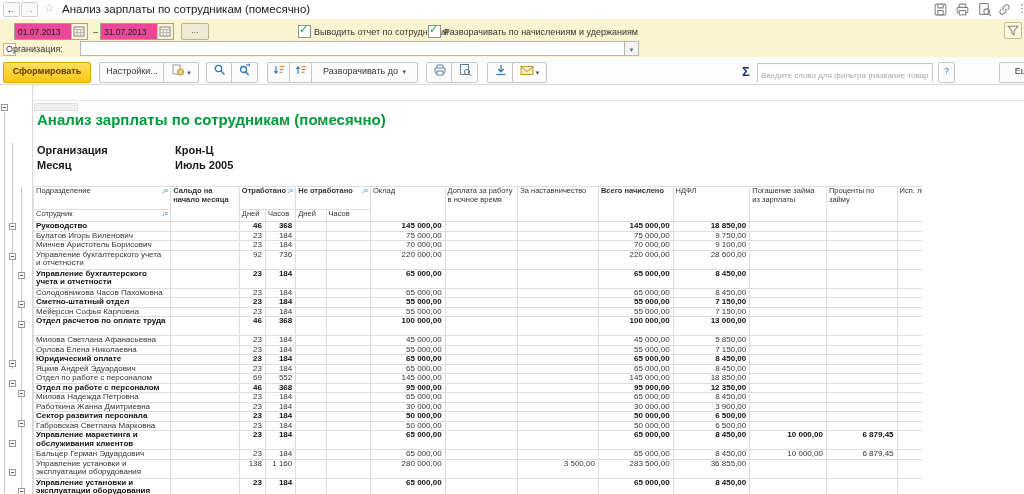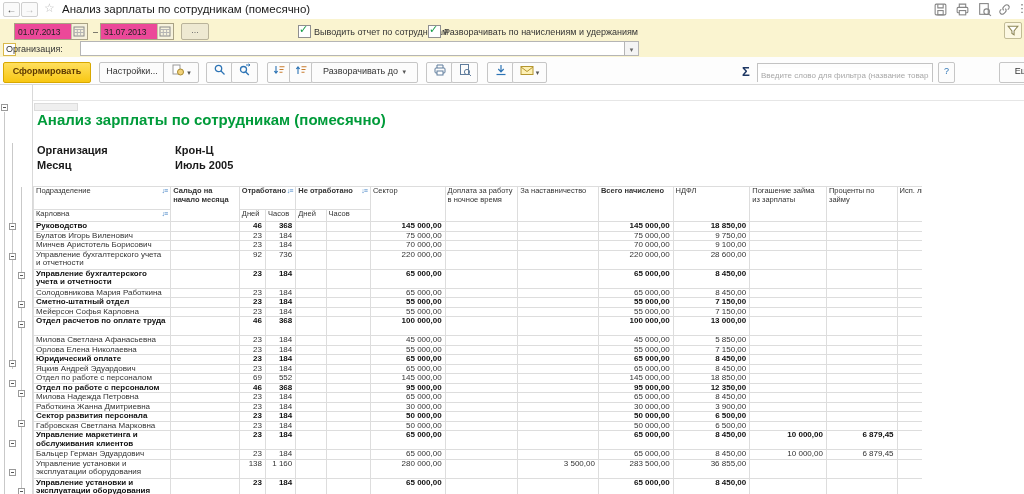--- a/index.html
+++ b/index.html
@@ -286,34 +286,34 @@
             </th>
             <th class="bh" rowspan="2">Сальдо на начало месяца</th>
             <th class="bh brk" colspan="2">
               <span class="sic">↓≡</span>
               <span>Отработано</span>
             </th>
             <th class="bh" colspan="2">
               <span class="sic">↓≡</span>
               <span>Не отработано</span>
             </th>
-            <th rowspan="2">Сектор</th>
+            <th rowspan="2">Оклад</th>
             <th rowspan="2">Доплата за работу в ночное время</th>
             <th rowspan="2">За наставничество</th>
             <th class="bh" rowspan="2">Всего начислено</th>
             <th rowspan="2">НДФЛ</th>
             <th rowspan="2">Погашение займа из зарплаты</th>
             <th rowspan="2">Проценты по займу</th>
             <th rowspan="2">Исп. лист</th>
             <th class="bh" rowspan="2">Всего удержано</th>
           </tr>
           <tr class="h2">
             <th>
               <span class="sic">↓≡</span>
-              <span>Карловна</span>
+              <span>Сотрудник</span>
             </th>
             <th>Дней</th>
             <th>Часов</th>
             <th>Дней</th>
             <th>Часов</th>
           </tr>
         </thead>
         <tbody id="tbody">
             <tr class="s bold">
               <td class="name">
@@ -405,21 +405,21 @@
               <td class="num"></td>
               <td class="num">65 000,00</td>
               <td class="num">8 450,00</td>
               <td class="num"></td>
               <td class="num"></td>
               <td class="num"></td>
               <td class="num">8 450,00</td>
             </tr>
             <tr class="s">
               <td class="name">
-                <div>Солодовникова Мария Работкина</div>
+                <div>Солодовникова Часов Пахомовна</div>
               </td>
               <td class="num"></td>
               <td class="num">23</td>
               <td class="num">184</td>
               <td class="num"></td>
               <td class="num"></td>
               <td class="num">65 000,00</td>
               <td class="num"></td>
               <td class="num"></td>
               <td class="num">65 000,00</td>

